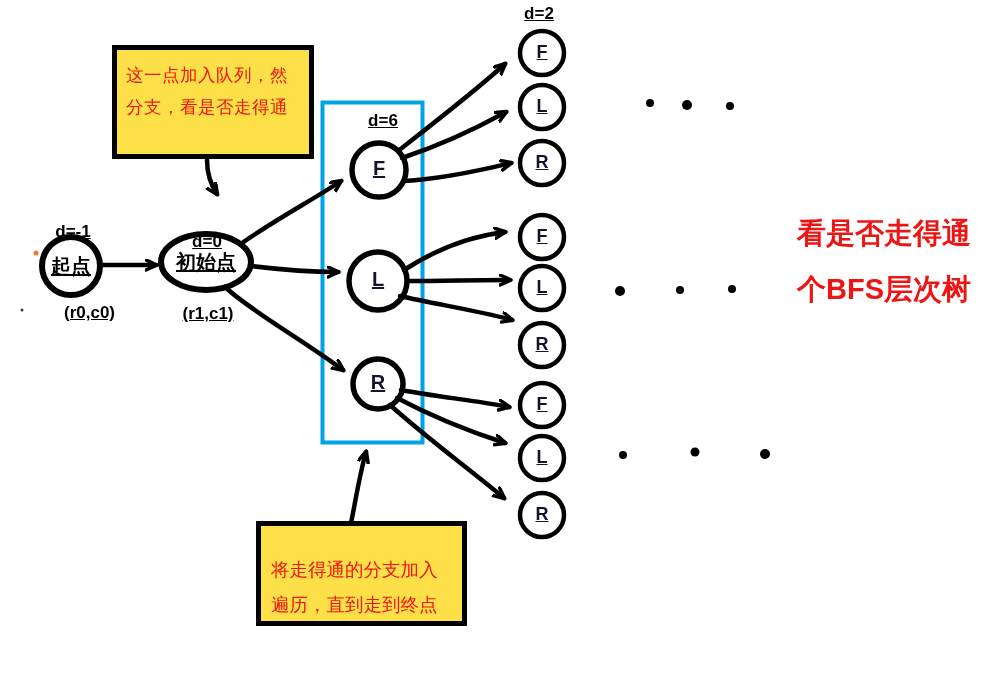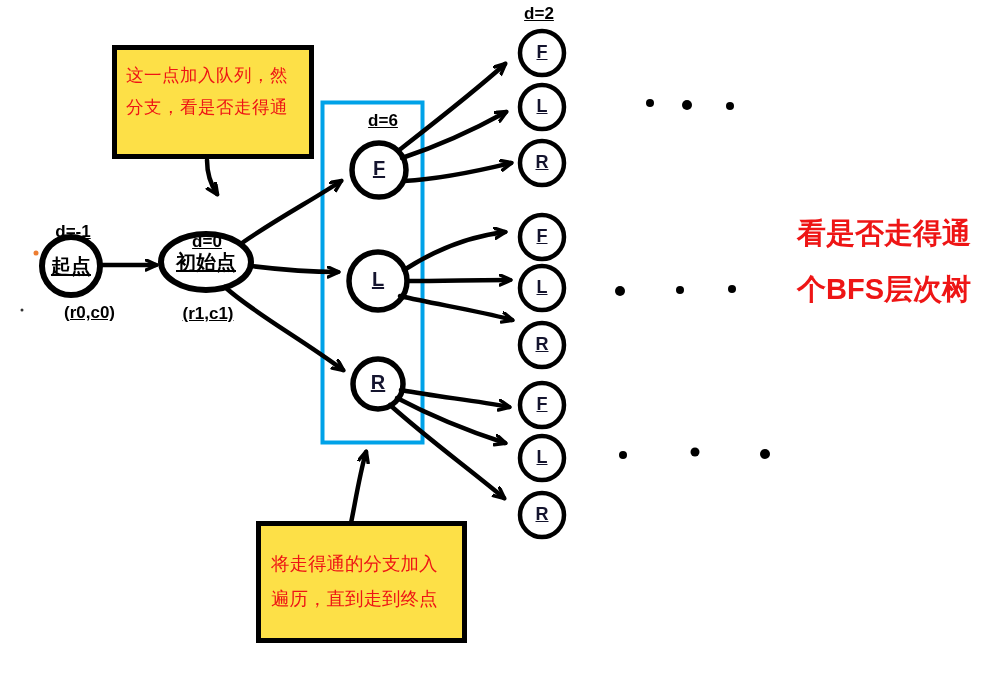--- a/index.html
+++ b/index.html
@@ -20,21 +20,21 @@
   .nodelabel{font-size:20px;}
   .letter{font-size:20px;color:var(--letter-ink);}
   .letter-sm{font-size:18px;color:var(--letter-ink);}
   .notebox{
     position:absolute;border:5px solid var(--ink);background:#fde047;
     color:var(--annotation-red);font-weight:normal;box-sizing:border-box;
   }
   .notebox .line{white-space:nowrap;}
   .topbox{left:112px;top:45px;width:202px;height:114px;padding:9px 8px 0 9px;
     font-size:17.5px;line-height:32px;letter-spacing:0.5px;}
-  .botbox{left:256px;top:521px;width:211px;height:122px;padding:20px 8px 0 10px;
+  .botbox{left:256px;top:521px;width:211px;height:105px;padding:26px 8px 0 10px;
     font-size:18.5px;line-height:35px;}
   .rightnote{
     position:absolute;left:797px;top:205px;width:200px;
     color:var(--annotation-red);font-weight:bold;font-size:29px;line-height:56px;
     white-space:nowrap;
   }
 </style>
 </head>
 <body>
 

